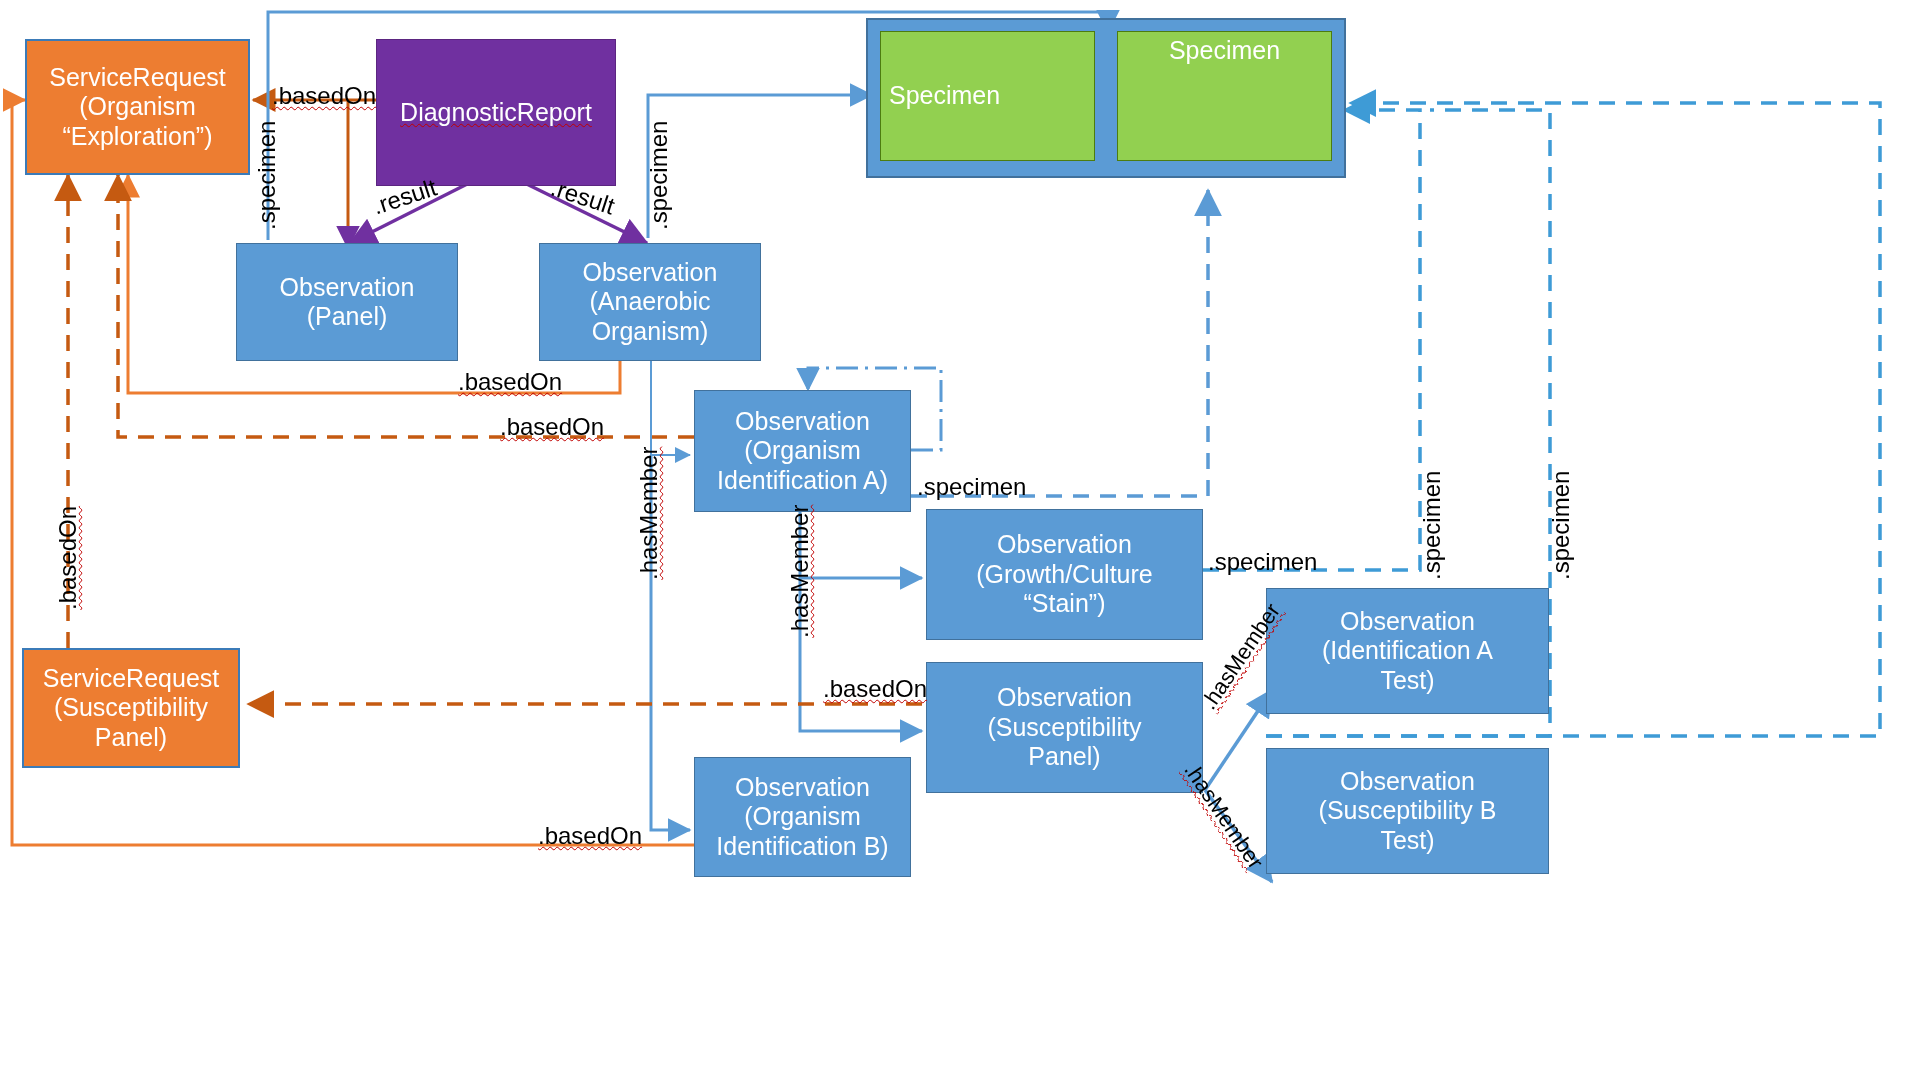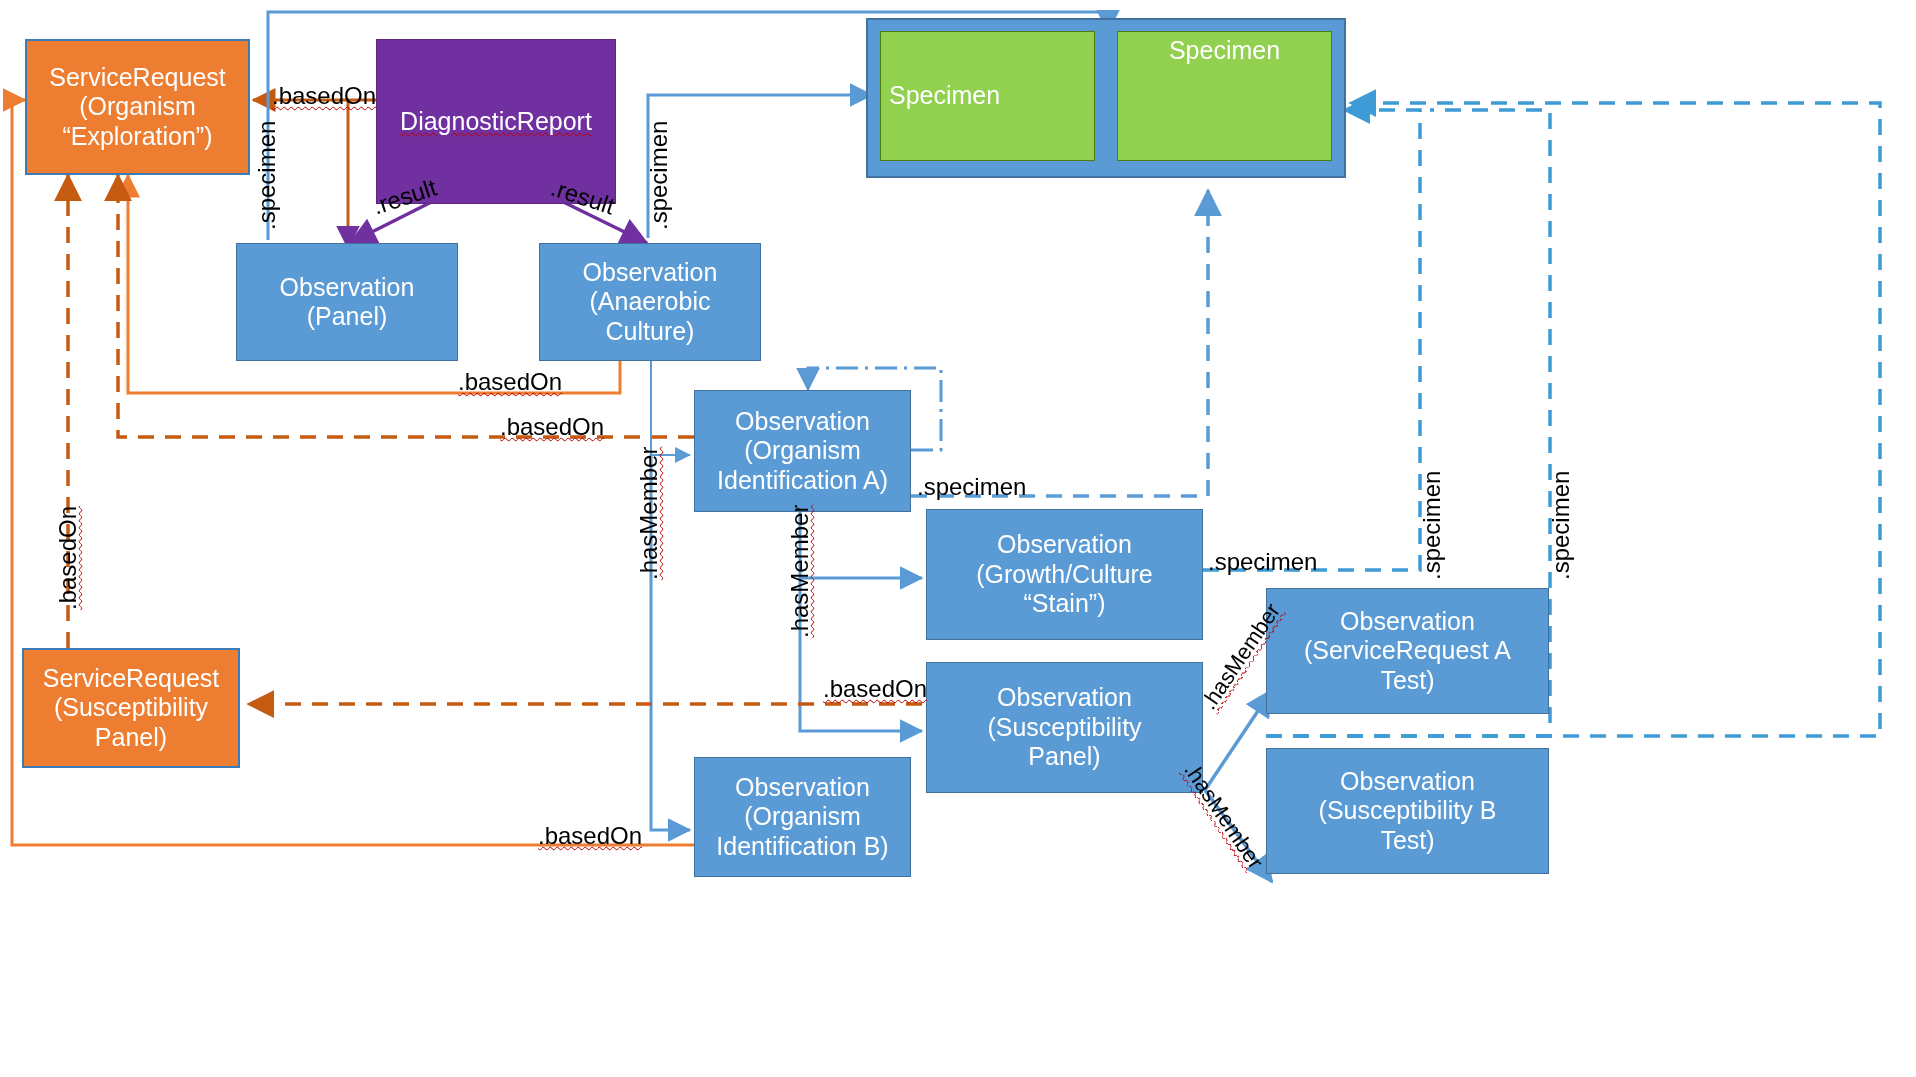--- a/index.html
+++ b/index.html
@@ -140,33 +140,33 @@
   <div class="node n-green" style="left:1117px;top:31px;width:215px;height:130px;font-size:25px;flex-direction:column;">
     <span>Specimen</span>
   </div>
 
   <div class="node n-orange" style="left:25px;top:39px;width:225px;height:136px;font-size:25px;flex-direction:column;">
     <span>ServiceRequest</span>
     <span>(Organism</span>
     <span>“Exploration”)</span>
   </div>
 
-  <div class="node n-purple" style="left:376px;top:39px;width:240px;height:165px;font-size:25px;">
+  <div class="node n-purple" style="left:376px;top:39px;width:240px;height:147px;font-size:25px;">
     <span class="u-line">DiagnosticReport</span>
   </div>
 
   <div class="node n-blue" style="left:236px;top:243px;width:222px;height:118px;font-size:25px;flex-direction:column;">
     <span>Observation</span>
     <span>(Panel)</span>
   </div>
 
   <div class="node n-blue" style="left:539px;top:243px;width:222px;height:118px;font-size:25px;flex-direction:column;">
     <span>Observation</span>
     <span>(Anaerobic</span>
-    <span>Culture)</span>
+    <span>Organism)</span>
   </div>
 
   <div class="node n-blue" style="left:694px;top:390px;width:217px;height:122px;font-size:25px;flex-direction:column;">
     <span>Observation</span>
     <span>(Organism</span>
     <span>Identification A)</span>
   </div>
 
   <div class="node n-blue" style="left:926px;top:509px;width:277px;height:131px;font-size:25px;flex-direction:column;">
     <span>Observation</span>
@@ -175,21 +175,21 @@
   </div>
 
   <div class="node n-blue" style="left:926px;top:662px;width:277px;height:131px;font-size:25px;flex-direction:column;">
     <span>Observation</span>
     <span>(Susceptibility</span>
     <span>Panel)</span>
   </div>
 
   <div class="node n-blue" style="left:1266px;top:588px;width:283px;height:126px;font-size:25px;flex-direction:column;">
     <span>Observation</span>
-    <span>(ServiceRequest A</span>
+    <span>(Identification A</span>
     <span>Test)</span>
   </div>
 
   <div class="node n-blue" style="left:1266px;top:748px;width:283px;height:126px;font-size:25px;flex-direction:column;">
     <span>Observation</span>
     <span>(Susceptibility B</span>
     <span>Test)</span>
   </div>
 
   <div class="node n-orange" style="left:22px;top:648px;width:218px;height:120px;font-size:25px;flex-direction:column;">

